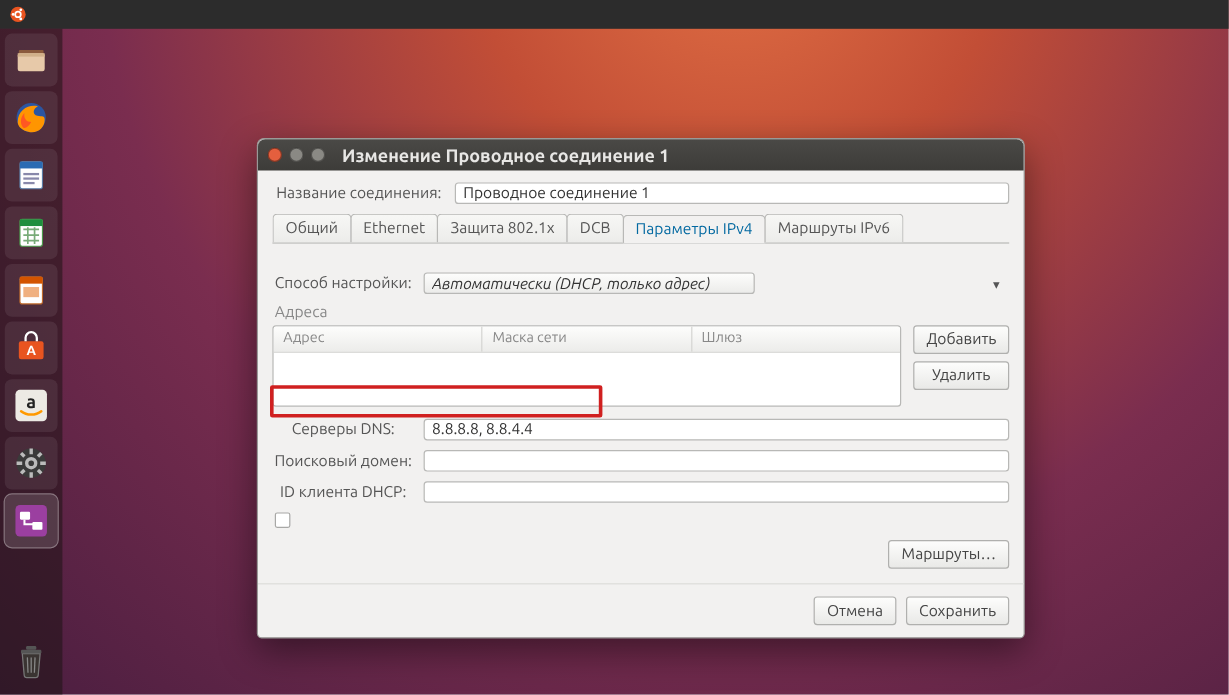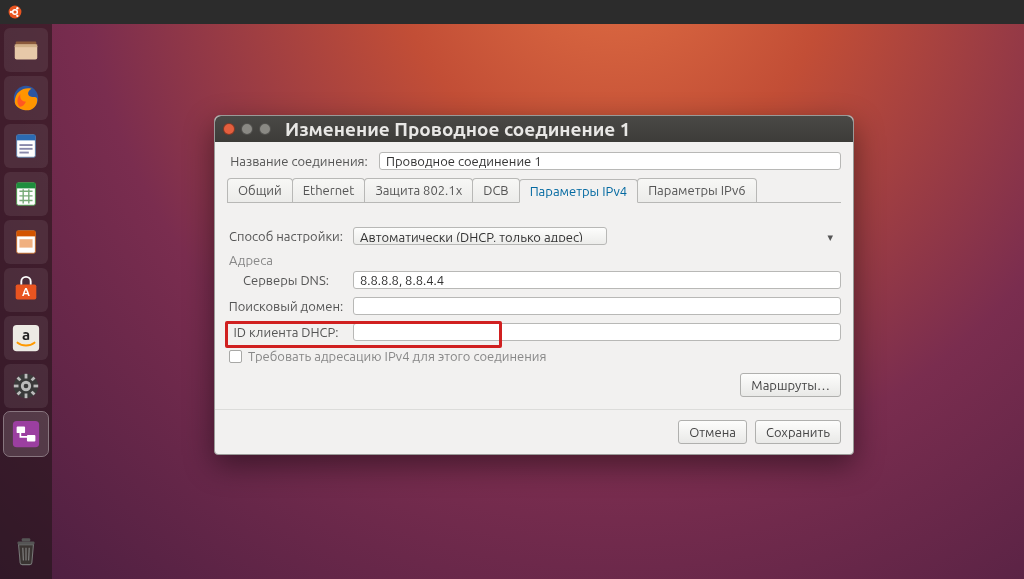--- a/index.html
+++ b/index.html
@@ -37,40 +37,40 @@
   
   .dialog {
     position: absolute; left: 214px; top: 115px; width: 640px;
     background: #f2f1f0; border: 1px solid #9a9a98; border-radius: 6px 6px 4px 4px;
     box-shadow: 0 10px 30px rgba(0,0,0,0.45);
     font-size: 13px; color: #3c3c3c;
   }
   .titlebar {
     height: 26px; background: linear-gradient(#4a4946,#3d3c39);
     border-radius: 6px 6px 0 0; display:flex; align-items:center; padding: 0 8px;
-    color: #e8e7e5; font-weight: bold; font-size: 19px;
+    color: #e8e7e5; font-weight: bold; font-size: 15px;
   }
   .win-btn { width:12px; height:12px; border-radius:50%; margin-right:6px; border:1px solid rgba(0,0,0,0.4);}
   .win-close { background:#e45f3e; }
   .win-min   { background:#8a8984; }
   .win-max   { background:#8a8984; }
   .titlebar-title { margin-left:8px; }
 
   .dialog-body { padding: 10px 12px 12px 12px; }
 
   .row { display:flex; align-items:center; gap:8px; margin-bottom:8px; }
   .row label { min-width: 144px; text-align:center; color:#555; }
 
   input[type=text], select.fake-select {
     flex:1; height:18px; border:1px solid #b8b8b6; border-radius:3px; background:#fff;
     padding: 2px 6px; font-size:13px; color:#333;
   }
-  select.fake-select { appearance:none; padding-right:22px; background:
+  select.fake-select { appearance:none; padding-right:36px; background:
     linear-gradient(#fdfdfc,#ececea);
-    position:relative; }
+    position:relative;font-style:italic; }
   .select-wrap { position:relative; flex:1; }
   .select-wrap::after{ content:"\25BE"; position:absolute; right:8px; top:4px; color:#555; font-size:11px; pointer-events:none; }
 
   
   .tabs { display:flex; border-bottom:1px solid #b8b8b6; margin-bottom:24px; }
   .tab { padding:4px 10px; border:1px solid #b8b8b6; border-bottom:none; background:linear-gradient(#f7f7f5,#ececea); border-radius:4px 4px 0 0; margin-right:-1px; color:#555;}
   .tab.active { background:#f2f1f0; border-bottom:1px solid #f2f1f0; position:relative; top:1px; color:#0369a1;}
 
   .section-label { color:#888; margin:4px 0 4px 2px; }
 
@@ -220,53 +220,65 @@
         <label>Название соединения:</label>
         <input type="text" value="Проводное соединение 1" style="">
       </div>
 
       <div class="tabs">
         <div class="tab">Общий</div>
         <div class="tab">Ethernet</div>
         <div class="tab">Защита 802.1x</div>
         <div class="tab">DCB</div>
         <div class="tab active">Параметры IPv4</div>
-        <div class="tab">Параметры IPv6</div>
+        <div class="tab">Маршруты IPv6</div>
       </div>
 
       <div class="row">
         <label style="min-width:118px">Способ настройки:</label>
         <div class="select-wrap">
           <select class="fake-select">
             <option>Автоматически (DHCP, только адрес)</option>
           </select>
         </div>
       </div>
 
       <div class="section-label">Адреса</div>
 
+      <div class="addr-area">
+        <div class="addr-table">
+          <div class="addr-head">
+            <div>Адрес</div>
+            <div>Маска сети</div>
+            <div>Шлюз</div>
+          </div>
+        </div>
+        <div class="addr-btns">
+          <button class="gtk">Добавить</button>
+          <button class="gtk">Удалить</button>
+        </div>
+      </div>
 
       <div class="row dns-row" style="position:relative;">
         <label style="min-width:118px">Серверы DNS:</label>
         <input type="text" value="8.8.8.8, 8.8.4.4" style="">
       </div>
 
       <div class="row">
         <label style="min-width:118px">Поисковый домен:</label>
         <input type="text" value="" style="">
       </div>
 
       <div class="row">
         <label style="min-width:118px">ID клиента DHCP:</label>
         <input type="text" value="" style="">
       </div>
 
       <div class="chk-row">
         <div class="chk"></div>
-        <span>Требовать адресацию IPv4 для этого соединения</span>
       </div>
 
       <div class="routes-row">
         <button class="gtk">Маршруты…</button>
       </div>
     </div>
 
     <div class="footer">
       <button class="gtk">Отмена</button>
       <button class="gtk">Сохранить</button>

